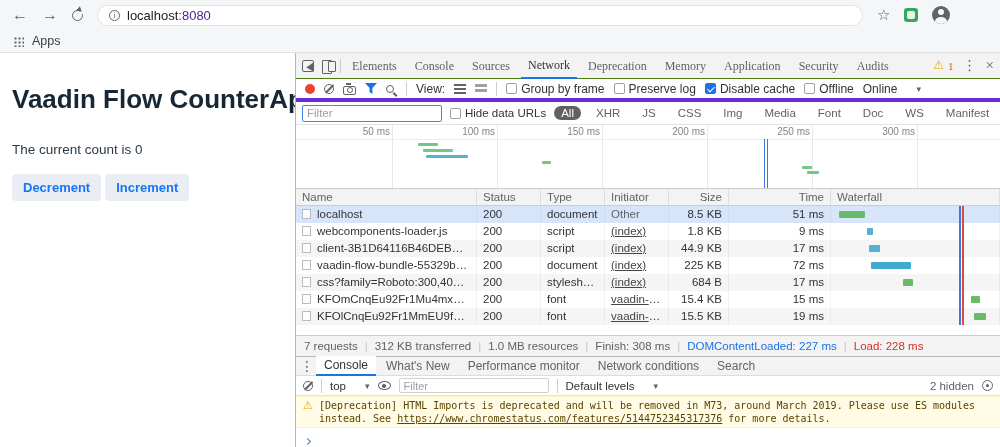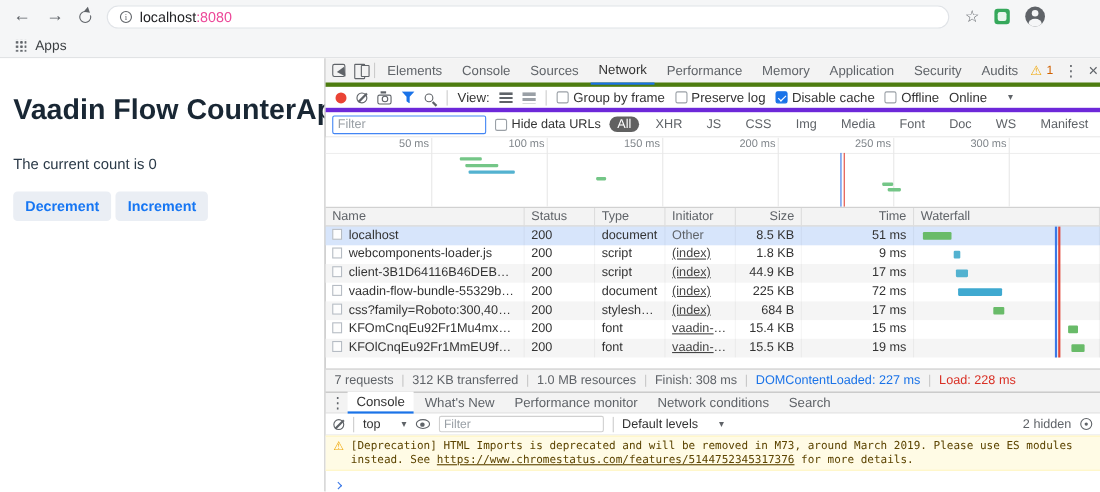--- a/index.html
+++ b/index.html
@@ -8,21 +8,21 @@
 
   
   .topbar { position:absolute; top:0; left:0; width:100%; height:30px; background:#f5f6f7; display:flex; align-items:center; gap:14px; padding:0 12px; }
   .nav-glyph { font-size:16px; color:#5f6368; line-height:1; cursor:pointer; }
   .reload-icon { width:11px; height:11px; border:1.5px solid #5f6368; border-radius:50%; position:relative; cursor:pointer; }
   .reload-icon::before { content:""; position:absolute; top:-3px; right:-2px; width:6px; height:6px; background:#f5f6f7; }
   .reload-icon::after { content:""; position:absolute; top:-3px; right:-3px; border:3.5px solid transparent; border-left:5px solid #5f6368; transform:rotate(40deg); }
   .omnibox { width:766px; height:21px; background:#fff; border:1px solid #e0e3e7; border-radius:11px; display:flex; align-items:center; gap:7px; padding:0 11px; font-size:13px; cursor:text; }
   .info-icon { width:11px; height:11px; border:1px solid #5f6368; border-radius:50%; color:#5f6368; font-size:8px; line-height:10px; text-align:center; font-family:"Liberation Serif",serif; flex:none; }
   .url-host { color:#202124; }
-  .url-port { color:#ec4899; }
+  .url-port { color:#4c1d95; }
   .star-icon { font-size:15px; color:#5f6368; cursor:pointer; }
   .ext-icon { width:14px; height:14px; border-radius:3px; background:#35a85b; position:relative; cursor:pointer; }
   .ext-icon::after { content:""; position:absolute; left:3px; top:3px; width:8px; height:8px; border-radius:2px; background:#e7f6ec; }
   .profile-icon { width:18px; height:18px; border-radius:50%; background:#5f6368; position:relative; overflow:hidden; cursor:pointer; }
   .profile-icon::before { content:""; position:absolute; left:6px; top:3px; width:6px; height:6px; border-radius:50%; background:#f5f6f7; }
   .profile-icon::after { content:""; position:absolute; left:3px; top:11px; width:12px; height:9px; border-radius:50%; background:#f5f6f7; }
 
   .bookmarks { position:absolute; top:30px; left:0; width:100%; height:23px; background:#f5f6f7; border-bottom:1px solid #dcdee0; display:flex; align-items:center; gap:8px; padding:0 13px; color:#3c4043; font-size:12.5px; }
   .apps-grid-icon { width:11px; height:11px; background-image:radial-gradient(#5f6368 1.1px, transparent 1.2px); background-size:4px 4px; background-position:0.5px 0.5px; }
 
@@ -30,21 +30,21 @@
   .page { position:absolute; top:53px; left:0; width:295px; bottom:0; background:#fff; padding:31px 12px 0; }
   .page h1 { font-size:26px; font-weight:bold; color:#192734; margin-bottom:27px; white-space:nowrap; }
   .count-text { font-size:13.5px; color:#2b3a48; margin-bottom:17px; }
   .btn-row { display:flex; gap:4px; }
   .vbtn { background:#eaeef4; color:#1676f3; font-weight:bold; font-size:13px; font-family:inherit; padding:0 11px; height:27px; border:none; border-radius:4px; cursor:pointer; }
 
   
   .devtools { position:absolute; top:53px; left:295px; right:0; bottom:0; background:#fff; border-left:1px solid #b4b4b4; font-size:12px; color:#333; }
   .sep-v { width:1px; height:14px; background:#ccc; flex:none; }
 
-  .dt-tabbar { height:26px; background:#f3f3f3; border-bottom:4px solid #4d7c0f; display:flex; align-items:center; gap:4px; padding:0 6px; }
+  .dt-tabbar { height:26px; background:#f3f3f3; border-bottom:1px solid #4d7c0f; display:flex; align-items:center; gap:4px; padding:0 6px;font-family:Liberation Serif, serif; }
   .inspect-icon { width:12px; height:12px; border:1.5px solid #5f6368; border-radius:2px; position:relative; cursor:pointer; flex:none; }
   .inspect-icon::after { content:""; position:absolute; right:-4px; bottom:-5px; border:4px solid transparent; border-top:8px solid #5f6368; transform:rotate(-35deg); }
   .device-icon { width:14px; height:12px; position:relative; cursor:pointer; flex:none; margin-left:4px; }
   .device-icon::before { content:""; position:absolute; left:0; top:0; width:8px; height:12px; border:1.5px solid #5f6368; border-radius:1px; }
   .device-icon::after { content:""; position:absolute; right:0; bottom:0; width:6px; height:9px; background:#f3f3f3; border:1.5px solid #5f6368; border-radius:1px; }
   .dt-tab { padding:0 7px; line-height:24px; color:#5f6368; cursor:pointer; white-space:nowrap; }
   .dt-tab.active { color:#333; border-bottom:2px solid #1a73e8; }
   .dt-right { margin-left:auto; display:flex; align-items:center; gap:9px; }
   .warn-tri { color:#f0a500; font-size:12px; }
   .warn-num { color:#d06000; font-size:11px; margin-left:-5px; }
@@ -161,21 +161,21 @@
   <div class="devtools">
 
     <div class="dt-tabbar">
       <span class="inspect-icon"></span>
       <span class="device-icon"></span>
       <span class="sep-v"></span>
       <span class="dt-tab">Elements</span>
       <span class="dt-tab">Console</span>
       <span class="dt-tab">Sources</span>
       <span class="dt-tab active">Network</span>
-      <span class="dt-tab">Performance</span>
+      <span class="dt-tab">Deprecation</span>
       <span class="dt-tab">Memory</span>
       <span class="dt-tab">Application</span>
       <span class="dt-tab">Security</span>
       <span class="dt-tab">Audits</span>
       <span class="dt-right">
         <span class="warn-tri">⚠</span>
         <span class="warn-num">1</span>
         <span class="menu-dots">⋮</span>
         <span class="close-x">×</span>
       </span>

